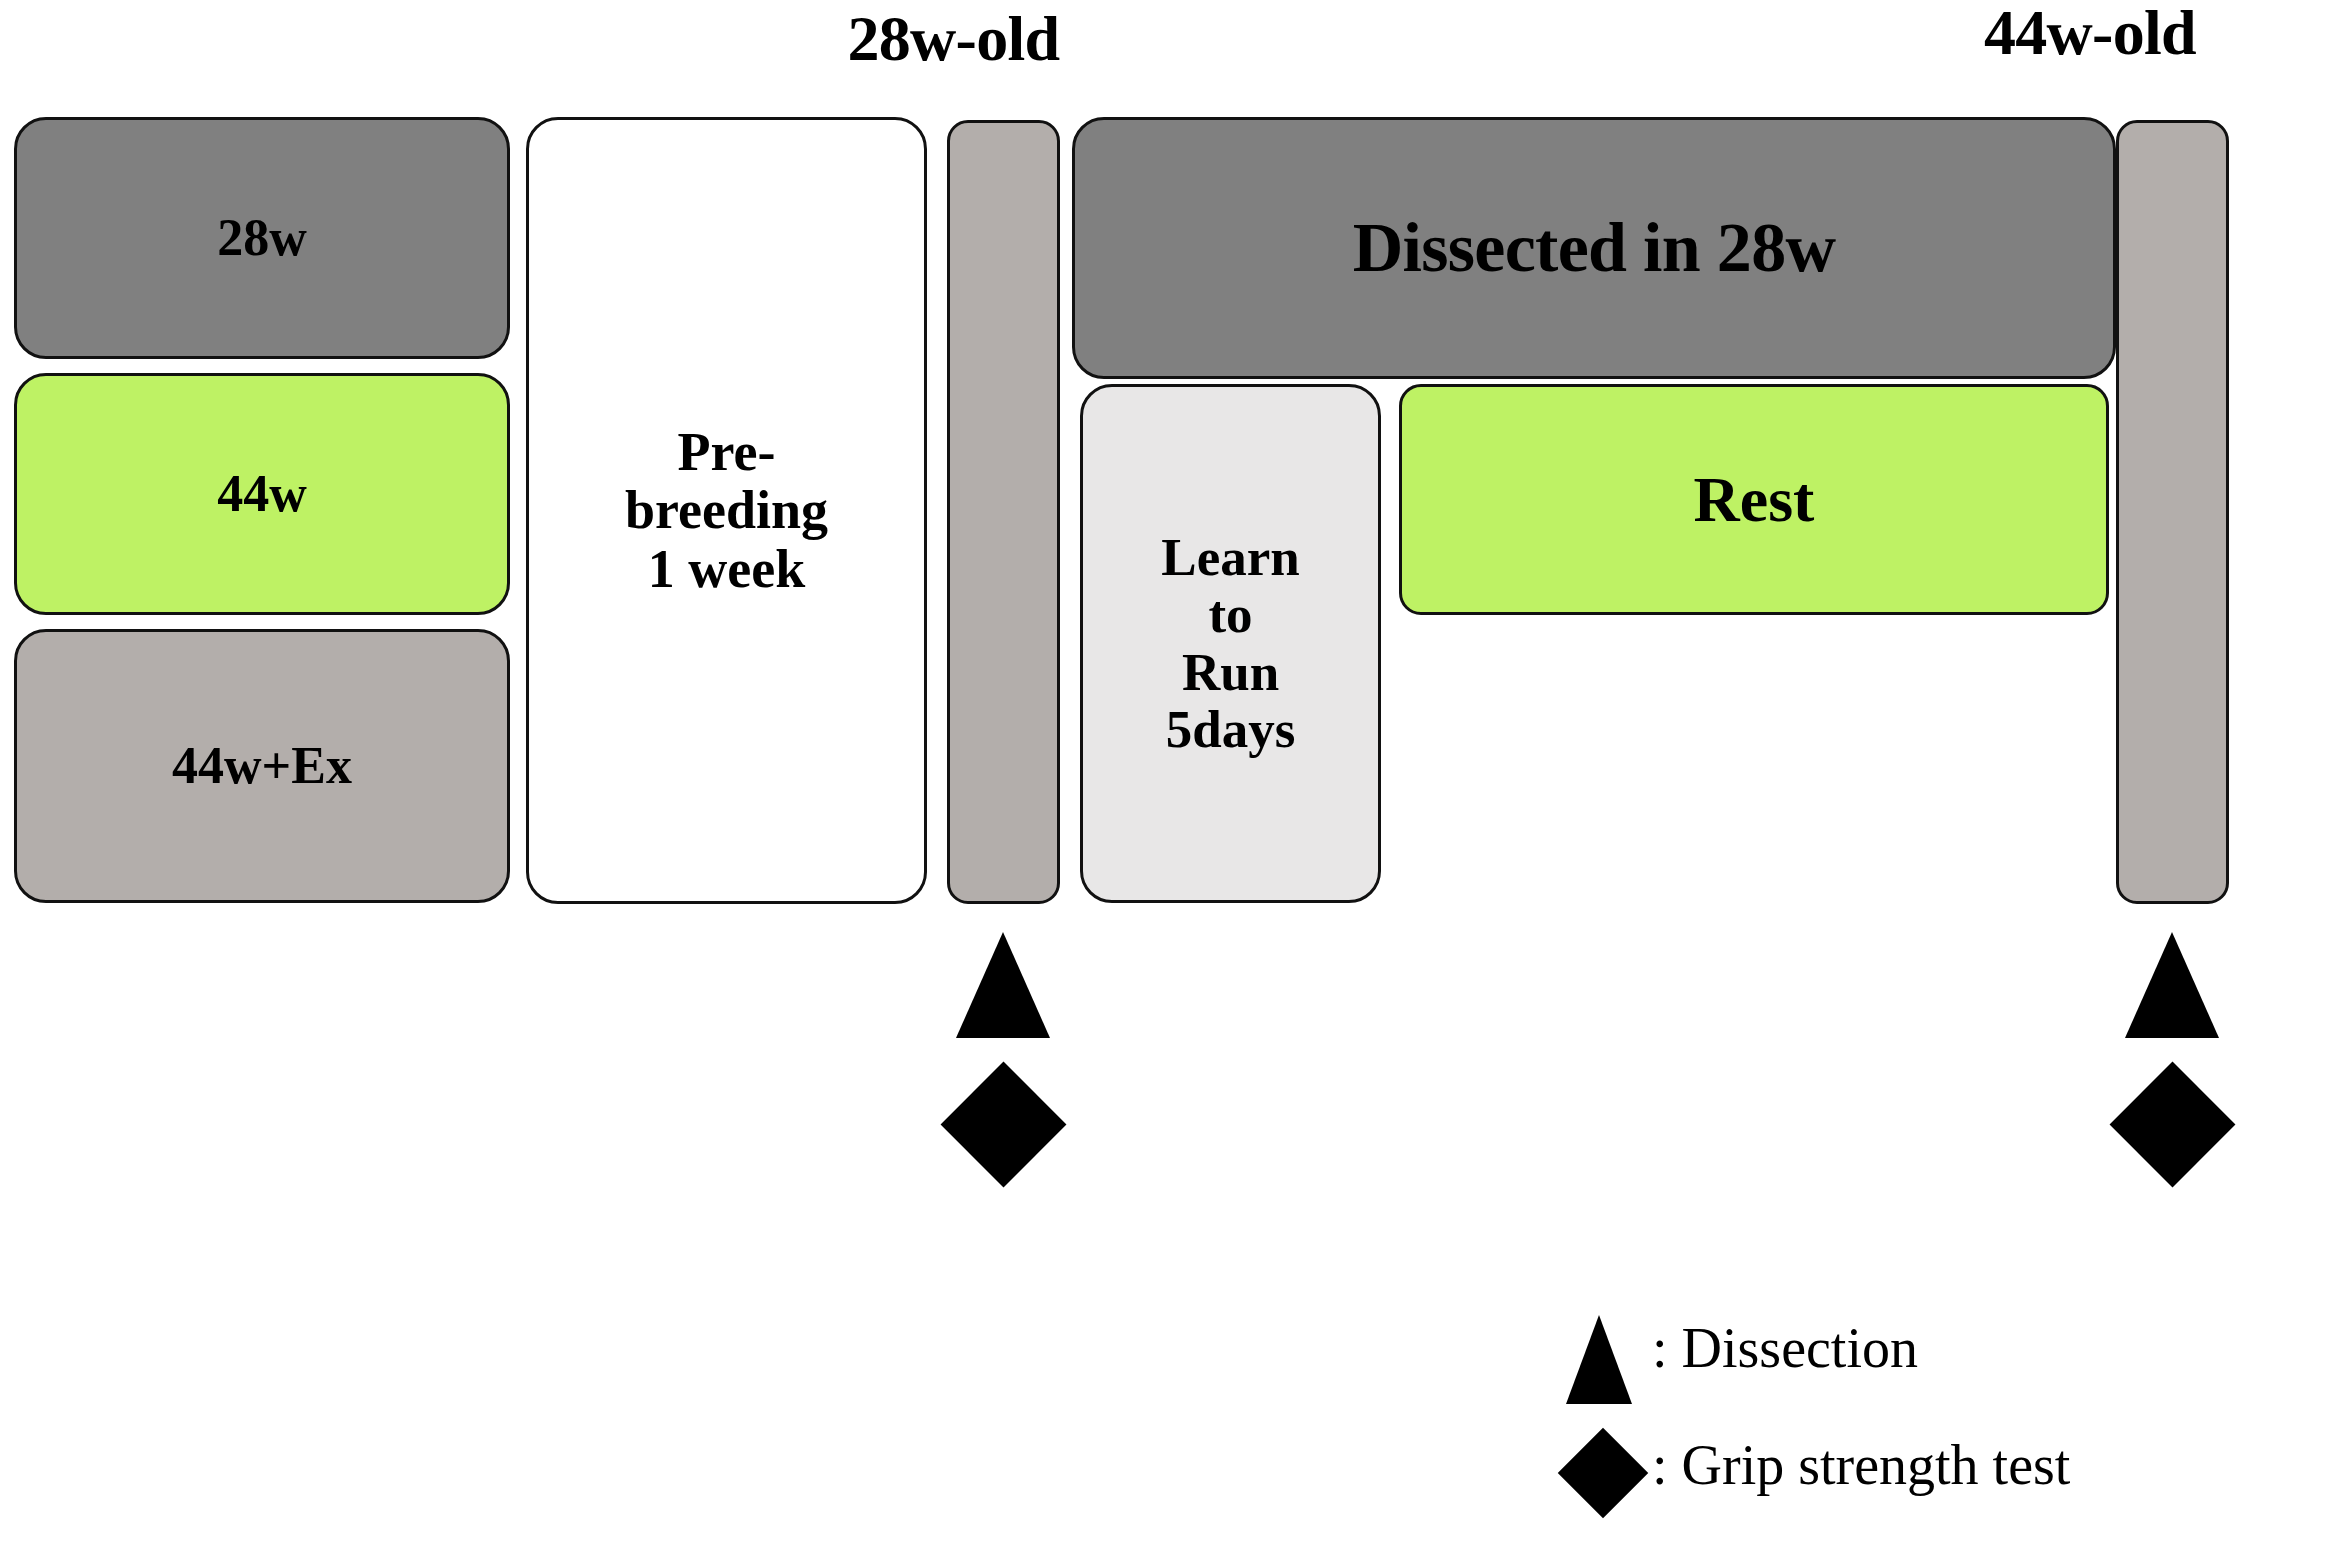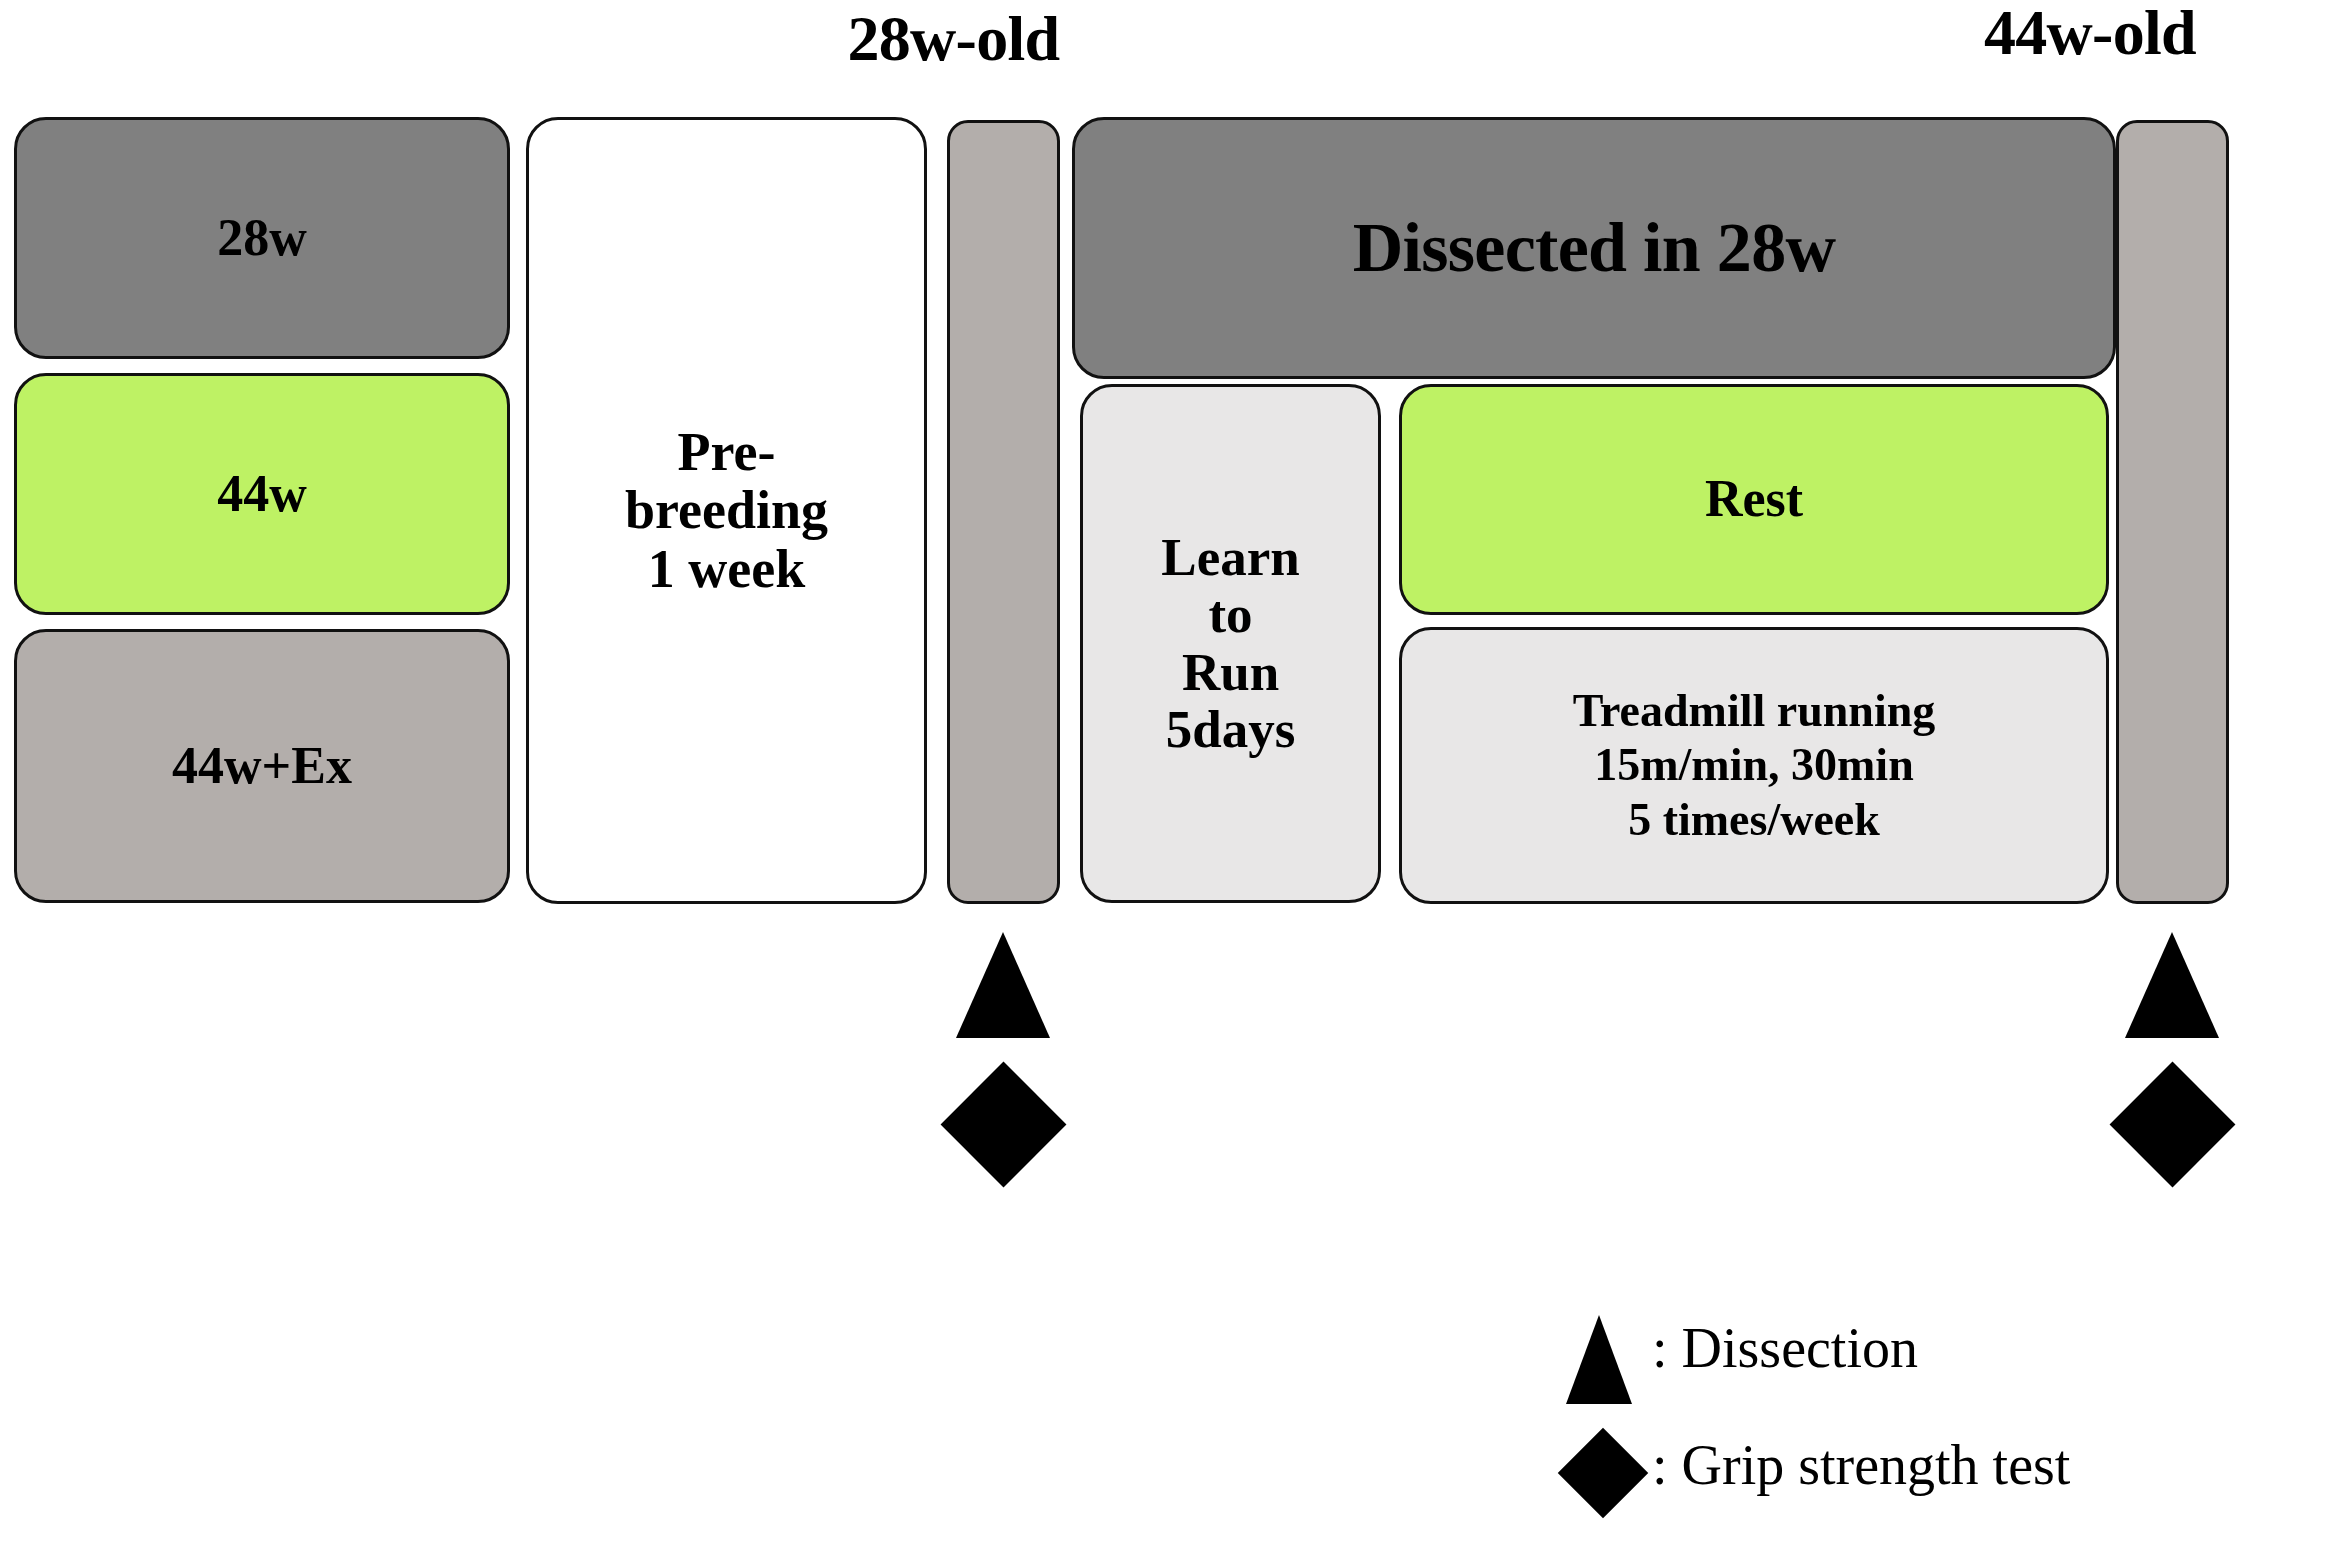--- a/index.html
+++ b/index.html
@@ -80,21 +80,22 @@
 
   
   #learnrun {
     left: 1080px; top: 384px; width: 301px; height: 519px;
     font-size: 53px;
   }
 
   
   #rest {
     left: 1399px; top: 384px; width: 710px; height: 231px;
-    font-size: 52px;
+    font-size: 64px;
+    border-radius: 22px;
   }
 
   
   #treadmill {
     left: 1399px; top: 627px; width: 710px; height: 277px;
     font-size: 46px; line-height: 1.18;
   }
 
   
   .tri {
@@ -200,27 +201,20 @@
       <div>to</div>
       <div>Run</div>
       <div>5days</div>
     </div>
   </div>
 
   <div class="box fill-light" id="rest">
     <span>Rest</span>
   </div>
 
-  <div class="box fill-pale" id="treadmill">
-    <div>
-      <div>Treadmill running</div>
-      <div>15m/min, 30min</div>
-      <div>5 times/week</div>
-    </div>
-  </div>
 
   <div class="tri" id="tri-left"></div>
   <div class="dia" id="dia-left"></div>
 
   <div class="tri" id="tri-right"></div>
   <div class="dia" id="dia-right"></div>
 
   <div id="legend">
 
     <div class="legend-row">

